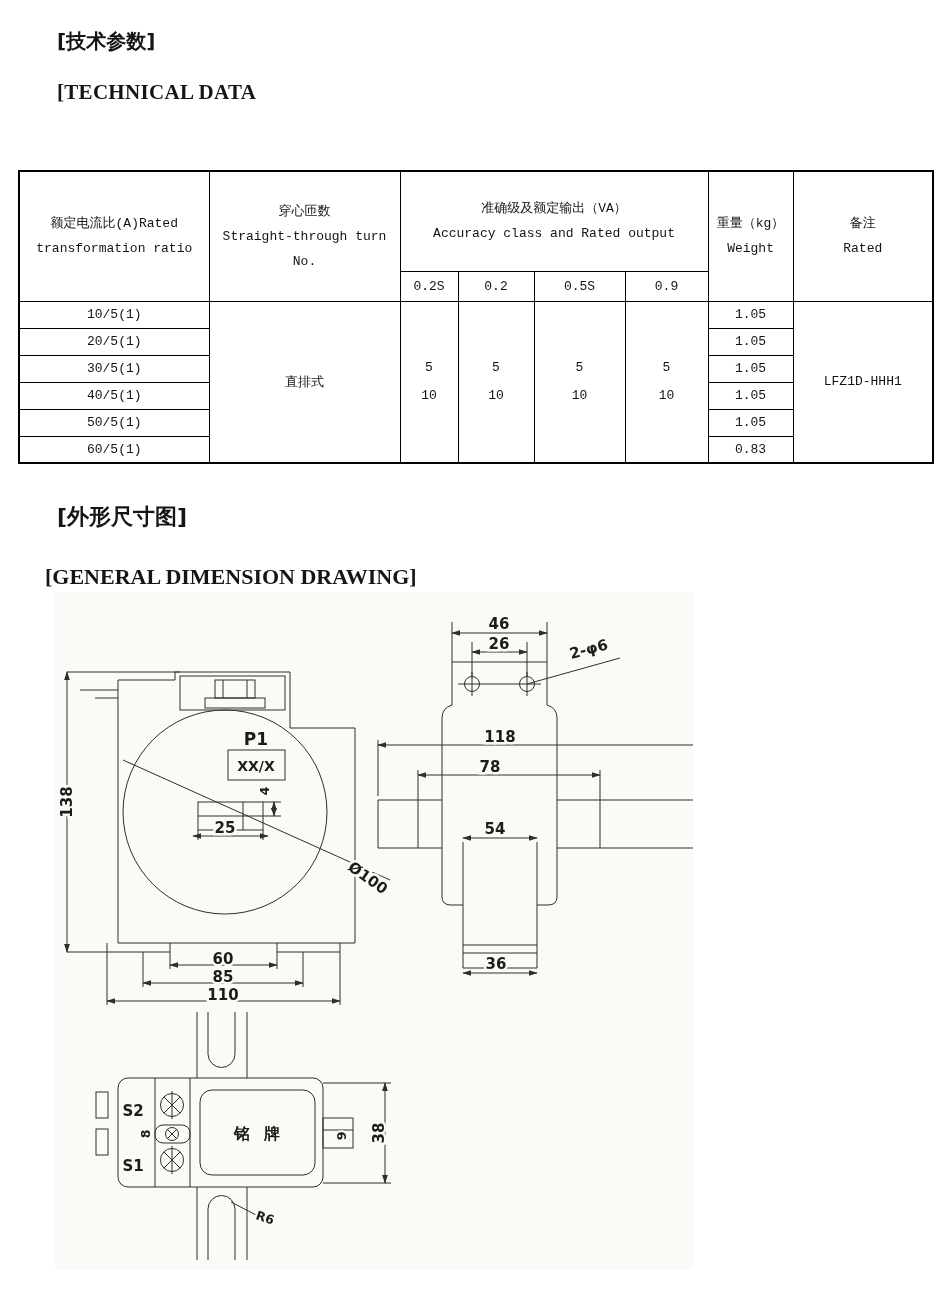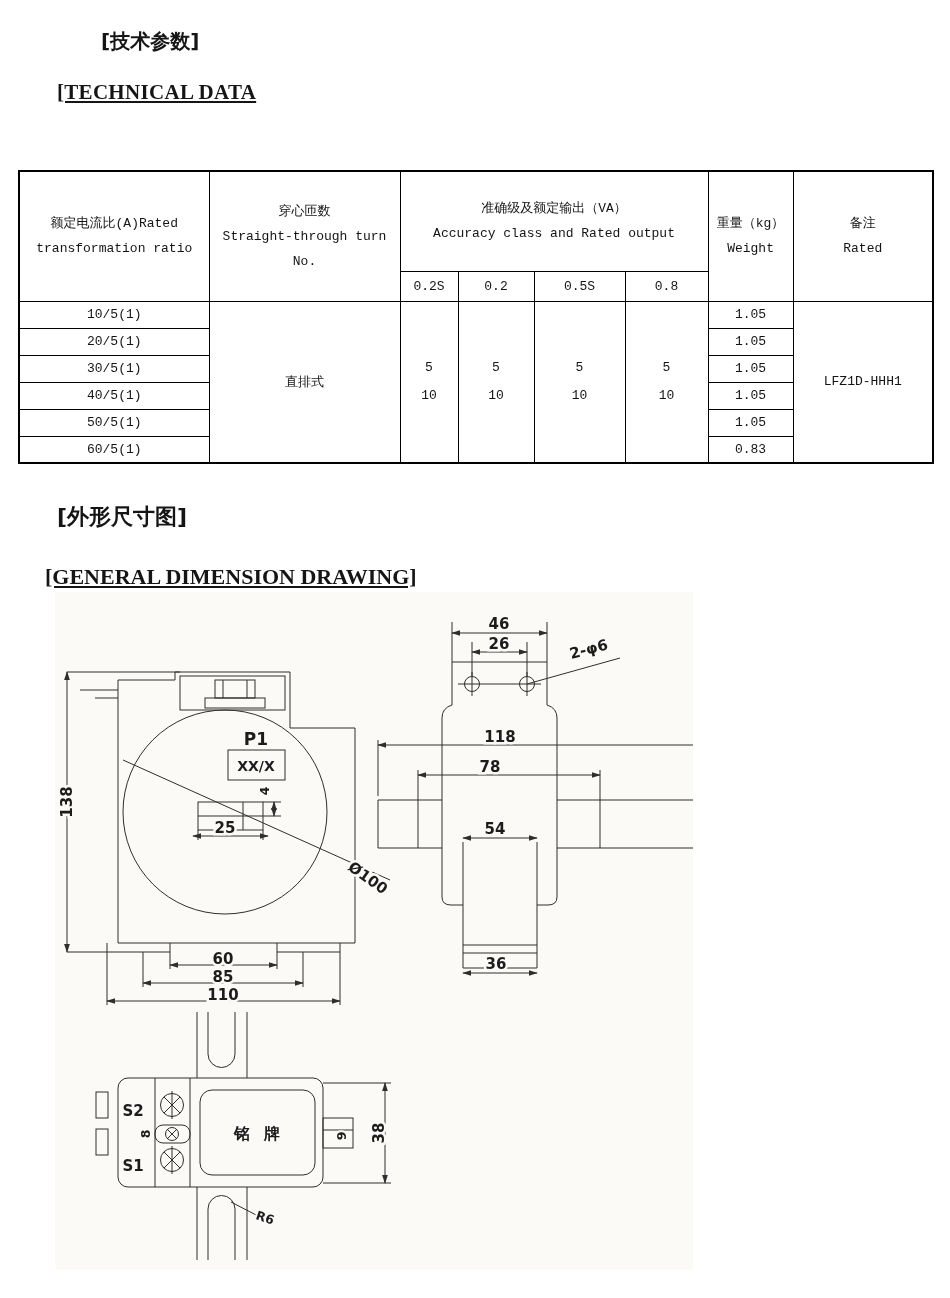--- a/index.html
+++ b/index.html
@@ -1,22 +1,22 @@
 <!DOCTYPE html>
 <html><head>
 <meta charset="utf-8">
 <style>
   html,body{margin:0;padding:0;}
   body{
     width:950px;height:1298px;position:relative;background:#ffffff;
     font-family:"Liberation Serif", serif;color:#111;
   }
   .h-zh{position:absolute;font-family:"DejaVu Sans",sans-serif;font-weight:bold;color:#151515;}
-  .h-en{position:absolute;font-family:"Liberation Serif",serif;font-weight:bold;color:#151515;text-decoration:underline;}
-  #h1{left:57px;top:28px;font-size:20px;margin-left:44px;}
+  .h-en{position:absolute;font-family:"Liberation Serif",serif;font-weight:bold;color:#151515;}
+  #h1{left:57px;top:28px;font-size:20px;}
   #h2{left:57px;top:80px;font-size:21px;letter-spacing:.3px;}
   #h3{left:57px;top:502px;font-size:22px;}
   #h4{left:45px;top:564px;font-size:22px;}
   
   table.spec{
     position:absolute;left:18px;top:170px;width:914px;
     border-collapse:collapse;table-layout:fixed;
     border:2px solid #000;
     font-family:"Liberation Mono","DejaVu Sans Mono",monospace;
     font-size:13px;color:#141414;
@@ -80,21 +80,21 @@
     </th>
     <th rowspan="2">
       <div class="hdr-line">备注</div>
       <div class="hdr-line">Rated</div>
     </th>
   </tr>
   <tr class="hrow2">
     <th>0.2S</th>
     <th>0.2</th>
     <th>0.5S</th>
-    <th>0.8</th>
+    <th>0.9</th>
   </tr>
   <tr class="brow">
     <td>10/5(1)</td>
     <td rowspan="6"><span>直排式</span></td>
     <td rowspan="6">
       <div class="out-line">5</div>
       <div class="out-line">10</div>
     </td>
     <td rowspan="6">
       <div class="out-line">5</div>

